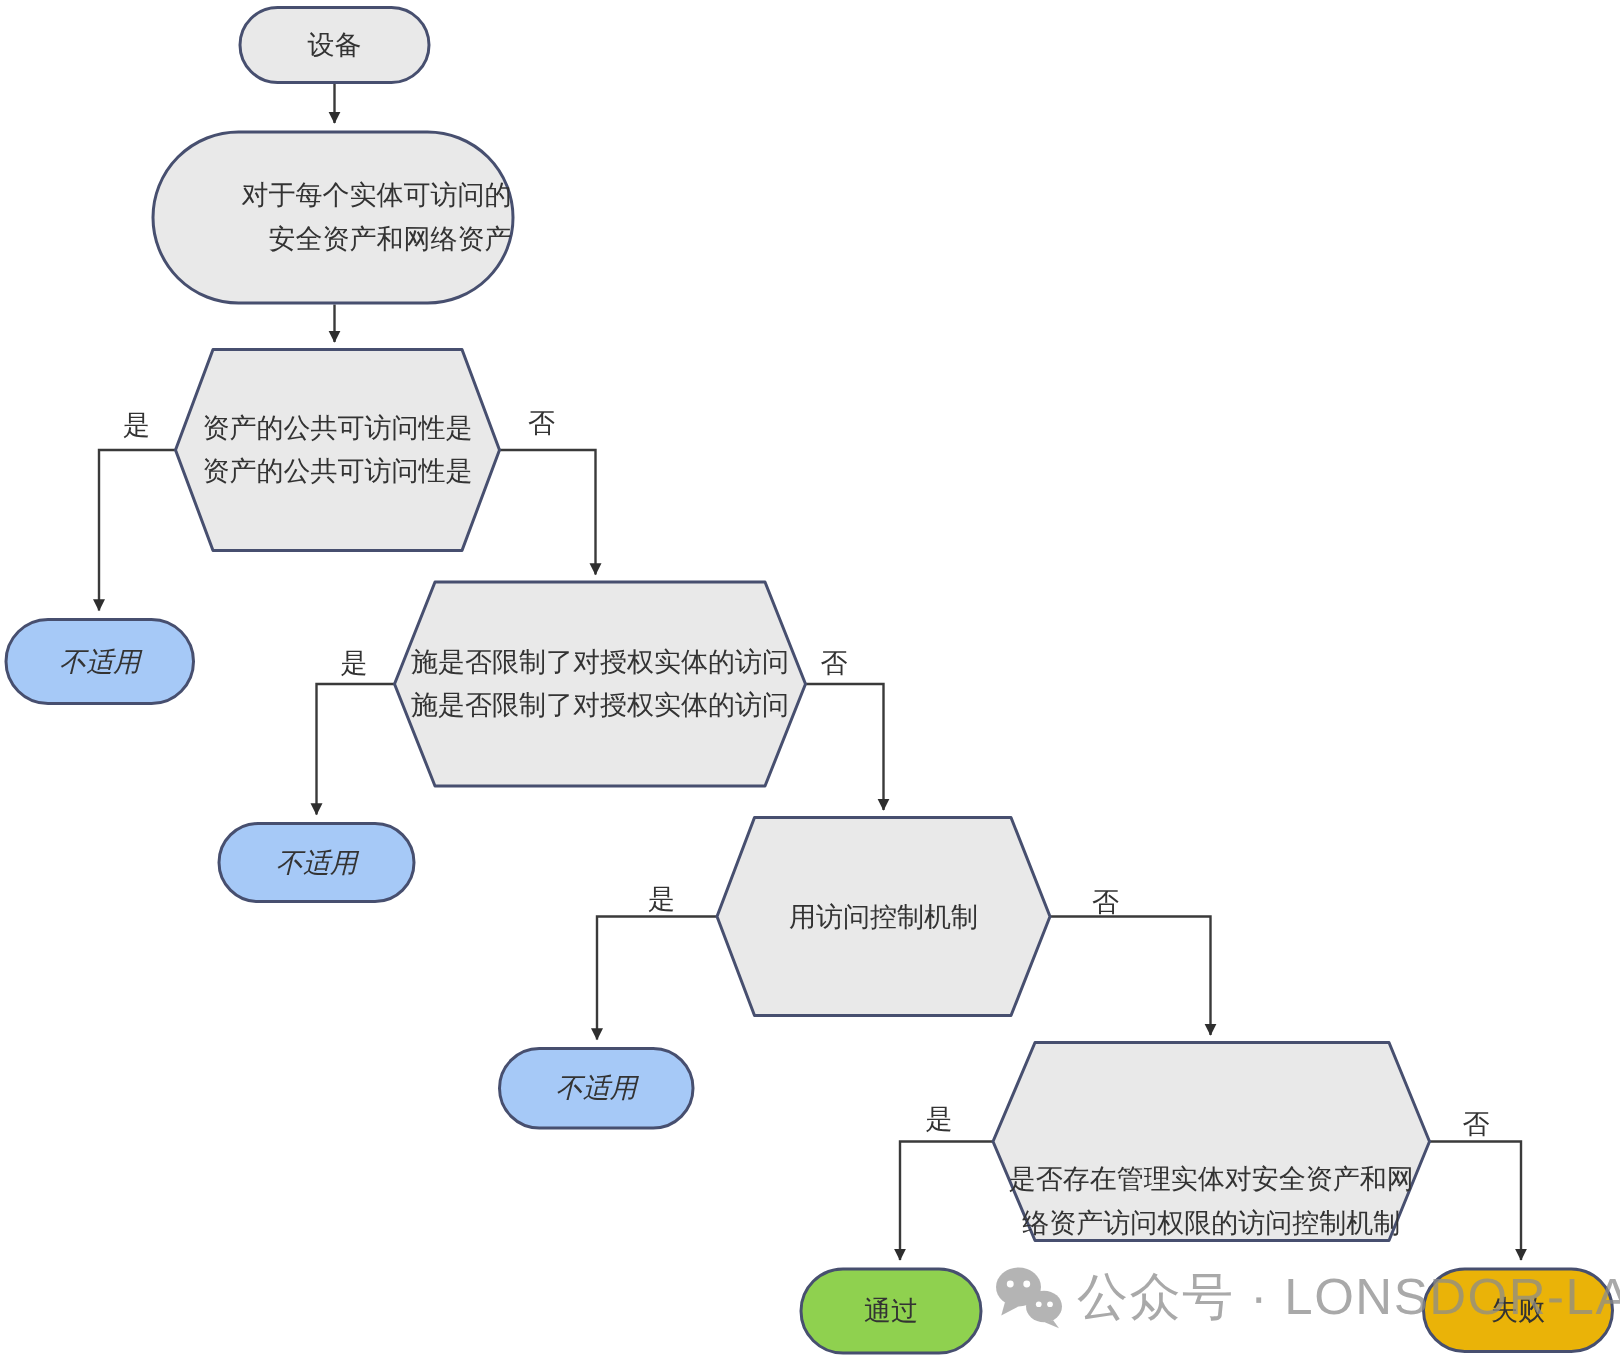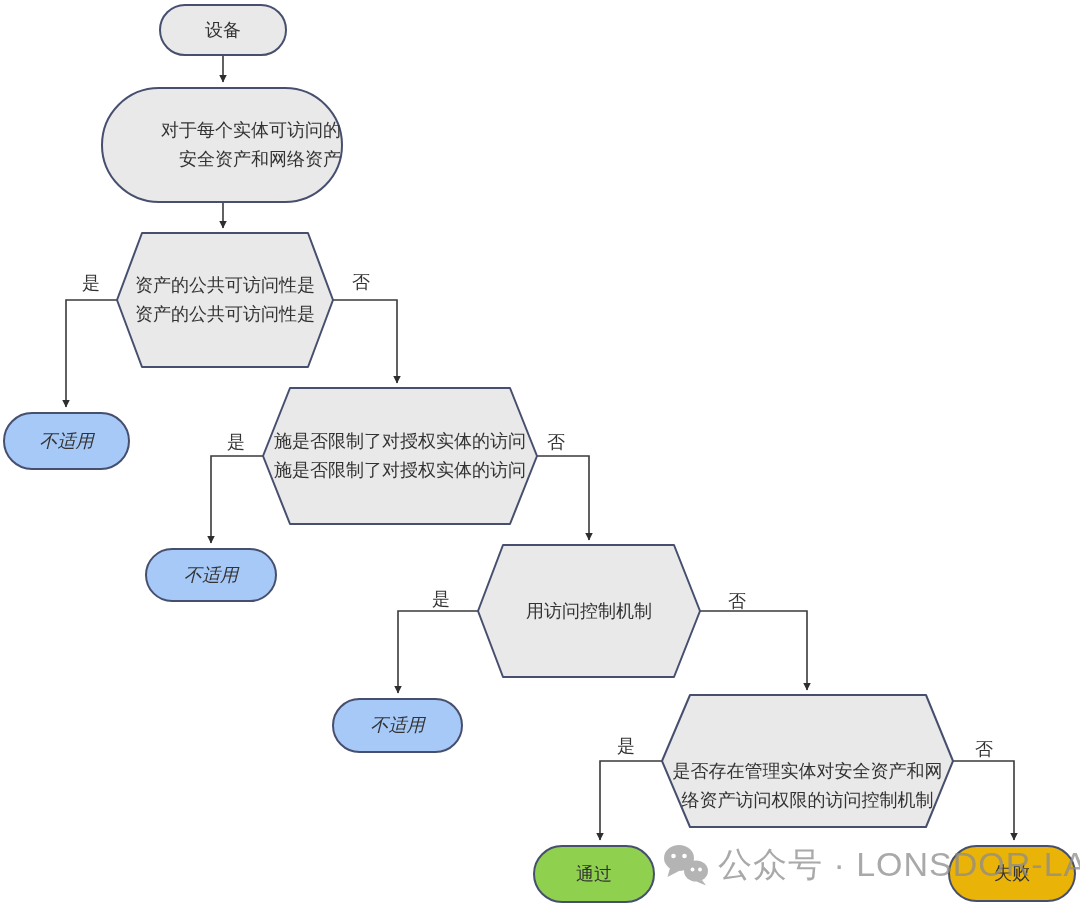--- a/index.html
+++ b/index.html
@@ -80,21 +80,21 @@
     <div>资产的公共可访问性是</div>
     <div>资产的公共可访问性是</div>
   </div>
   <div class="hex-text" style="left:263px;top:388px;width:274px;height:136px;">
     <div>施是否限制了对授权实体的访问</div>
     <div>施是否限制了对授权实体的访问</div>
   </div>
   <div class="hex-text" style="left:478px;top:545px;width:222px;height:132px;">
     <div>用访问控制机制</div>
   </div>
-  <div class="hex-text" style="left:662px;top:720px;width:291px;height:132px;">
+  <div class="hex-text" style="left:662px;top:735px;width:291px;height:132px;">
     <div>是否存在管理实体对安全资产和网</div>
     <div>络资产访问权限的访问控制机制</div>
   </div>
 
   <span class="edge-label" style="left:91px;top:283px;">是</span>
   <span class="edge-label" style="left:361px;top:282px;">否</span>
   <span class="edge-label" style="left:236px;top:442px;">是</span>
   <span class="edge-label" style="left:556px;top:442px;">否</span>
   <span class="edge-label" style="left:441px;top:599px;">是</span>
   <span class="edge-label" style="left:737px;top:601px;">否</span>

